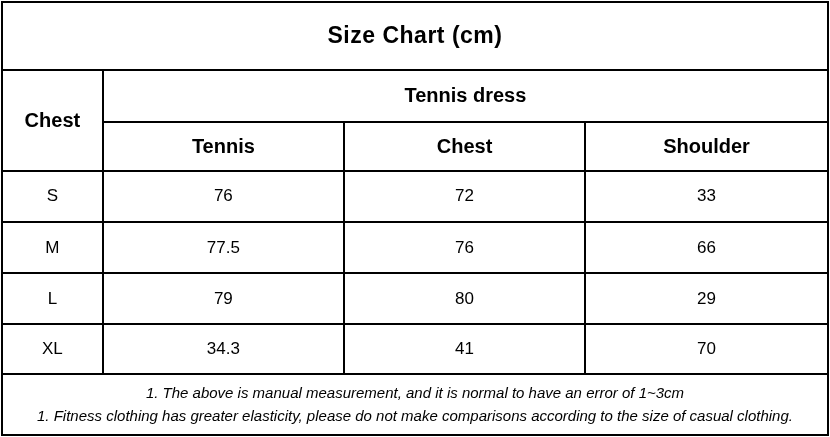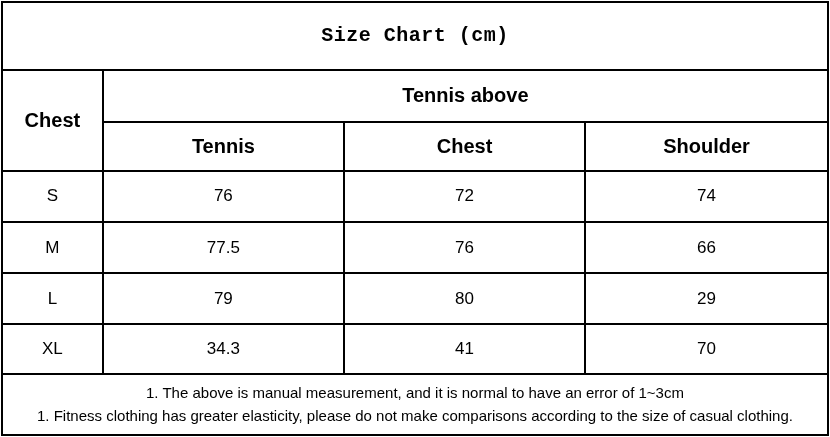--- a/index.html
+++ b/index.html
@@ -35,41 +35,41 @@
   col.c-shoulder { width: 29.4%; }
 
   tr.title-row    { height: 66px; }
   tr.group-row    { height: 51px; }
   tr.colhead-row  { height: 48px; }
   tr.data-row     { height: 50px; }
   tr.data-row-last{ height: 48px; }
   tr.notes-row    { height: 60px; }
 
   td.title-cell {
-    font-size: 20px;
+    font-size: 23px;
     font-weight: 700;
     letter-spacing: 0.5px;
-    font-family: Liberation Mono, monospace;
   }
   td.head-cell {
     font-size: 20px;
     font-weight: 700;
   }
   td.data-cell {
     font-size: 17px;
     font-weight: 400;
   }
   td.notes-cell {
     font-size: 15px;
     font-weight: 400;
     line-height: 1.55;
     padding: 2px 0;
   }
   .note-line {
     white-space: nowrap;
+    font-style: italic;
   }
 </style>
 </head>
 <body>
 
 <div class="sheet">
   <table class="size-chart">
     <colgroup>
       <col class="c-size">
       <col class="c-length">
@@ -77,34 +77,34 @@
       <col class="c-shoulder">
     </colgroup>
 
     <tbody>
         <tr class="title-row">
       <td colspan="4" class="title-cell">Size Chart (cm)</td>
     </tr>
 
     <tr class="group-row">
       <td rowspan="2" class="head-cell">Chest</td>
-      <td colspan="3" class="head-cell">Tennis above</td>
+      <td colspan="3" class="head-cell">Tennis dress</td>
     </tr>
 
     <tr class="colhead-row">
       <td class="head-cell">Tennis</td>
       <td class="head-cell">Chest</td>
       <td class="head-cell">Shoulder</td>
     </tr>
 
     <tr class="data-row">
       <td class="data-cell">S</td>
       <td class="data-cell">76</td>
       <td class="data-cell">72</td>
-      <td class="data-cell">74</td>
+      <td class="data-cell">33</td>
     </tr>
 
     <tr class="data-row">
       <td class="data-cell">M</td>
       <td class="data-cell">77.5</td>
       <td class="data-cell">76</td>
       <td class="data-cell">66</td>
     </tr>
 
     <tr class="data-row">

